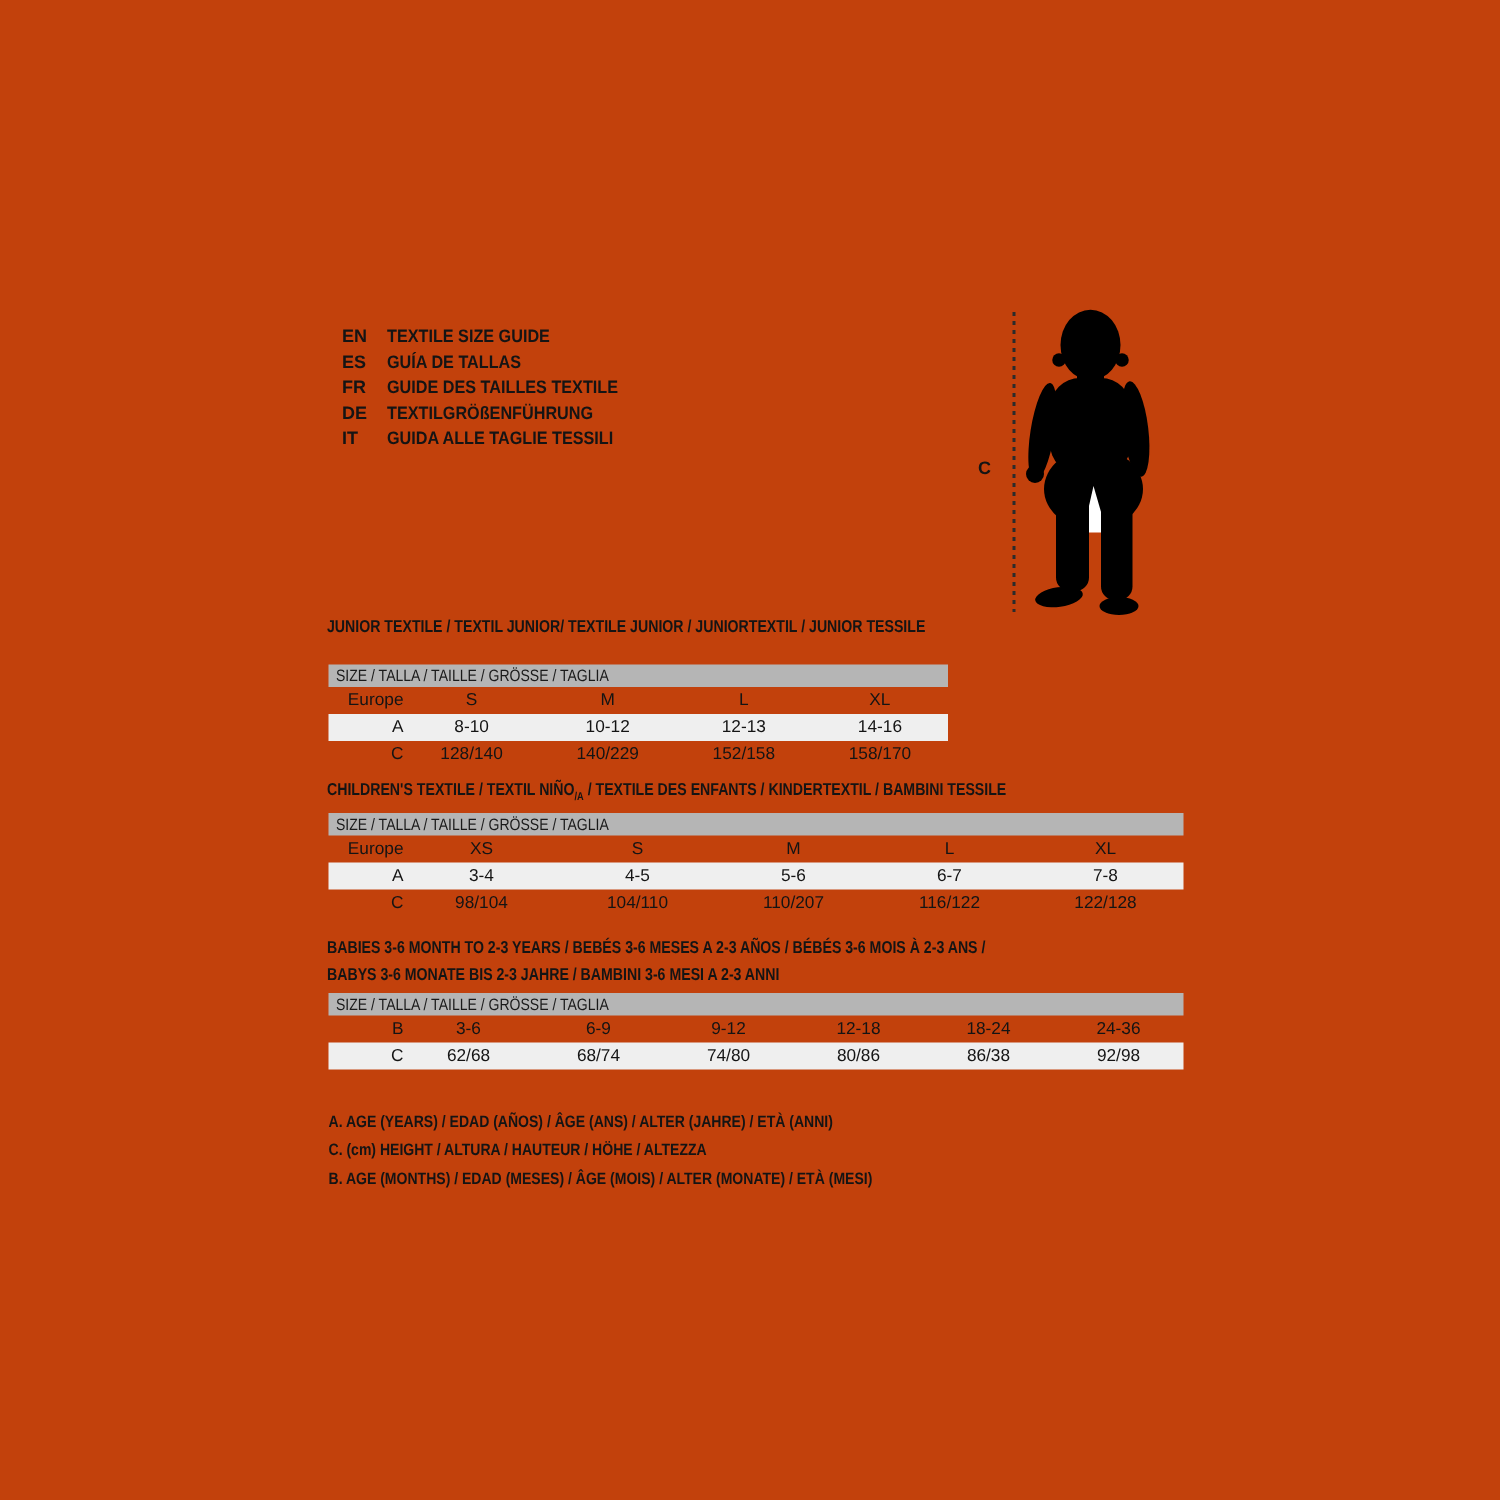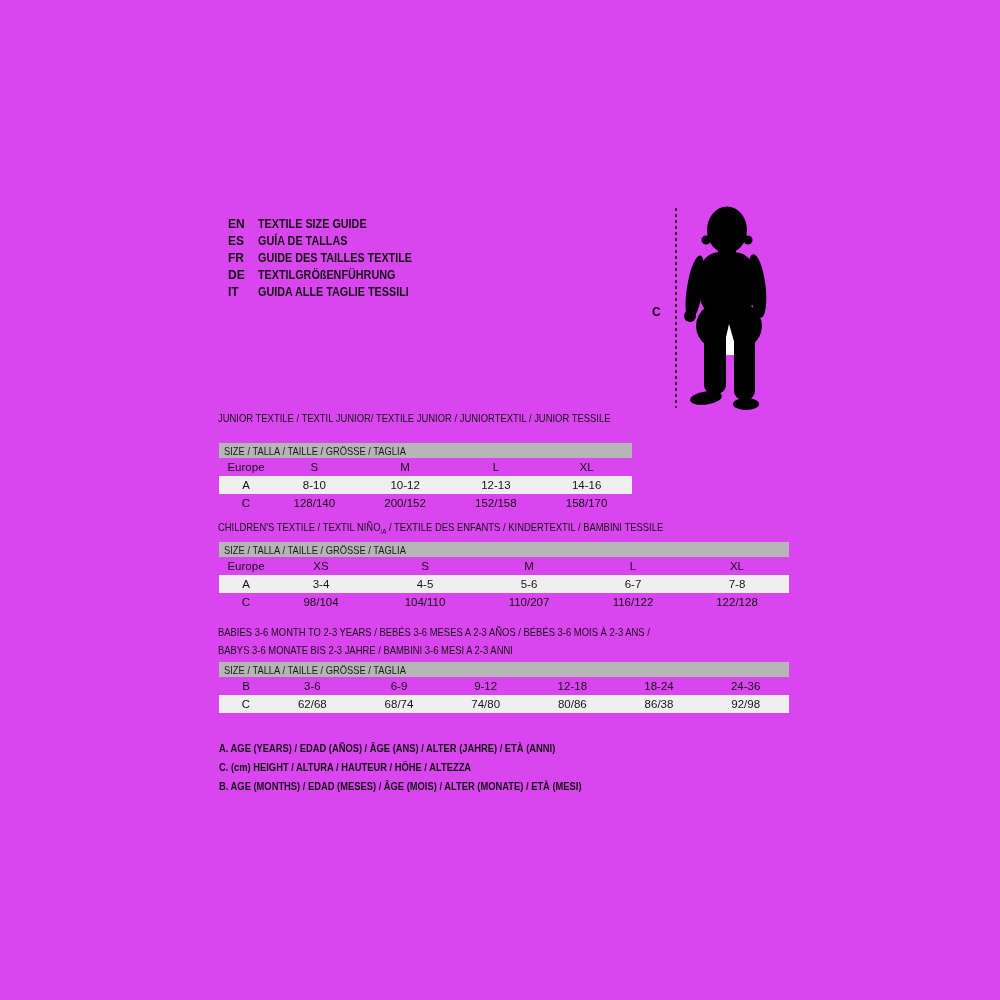--- a/index.html
+++ b/index.html
@@ -1,47 +1,47 @@
 <!DOCTYPE html>
 <html><head>
 <meta charset="utf-8">
 <style>
   html,body{margin:0;padding:0;background:#fff;}
   #canvas{
-    position:relative;width:1000px;height:1000px;background:#d946ef;
+    position:relative;width:1000px;height:1000px;background:#c2410c;
     font-family:"Liberation Sans",sans-serif;color:#141414;overflow:hidden;margin:0 auto;
   }
   .abs{position:absolute;}
   .cond{display:inline-block;transform:scaleX(.82);transform-origin:0 50%;white-space:nowrap;}
   .cond9{display:inline-block;transform:scaleX(.9);transform-origin:0 50%;white-space:nowrap;}
   .cond85{display:inline-block;transform:scaleX(.85);transform-origin:0 50%;white-space:nowrap;}
 
   
   .lang{left:228px;top:215px;font-size:12px;font-weight:700;}
   .lang-row{height:17.2px;display:flex;align-items:center;}
   .lang-code{display:inline-block;width:30px;flex:0 0 30px;}
 
   
   .marker-line{left:675px;top:208px;width:2px;height:200px;
     background:repeating-linear-gradient(#2b2b2b 0 3px,transparent 3px 6px);}
   .marker-label{left:652px;top:305px;font-size:12px;font-weight:700;}
   .figure-svg{left:682px;top:198px;}
 
   
-  .ttl{font-size:11.5px;font-weight:400;color:#141414;}
+  .ttl{font-size:11.5px;font-weight:700;color:#141414;}
   .table{position:absolute;font-size:11.5px;color:#141414;}
   .bar{height:15px;background:#b5b5b5;display:flex;align-items:center;
        padding-left:5px;font-size:11px;color:#1a1a1a;box-sizing:border-box;}
   .trow{display:grid;height:18px;align-items:center;}
   .t1{width:413px;} .t2,.t3{width:570px;}
   .t1 .trow{grid-template-columns:50px repeat(4,1fr);}
   .t2 .trow{grid-template-columns:50px repeat(5,1fr);}
   .t3 .trow{grid-template-columns:50px repeat(6,1fr);}
   .cell{text-align:center;}
-  .lbl{text-align:center;padding-left:4px;}
+  .lbl{text-align:right;padding-left:4px;}
   .shade{background:#efefef;}
 
   
   .legend{left:219px;top:735px;font-size:11px;font-weight:700;}
   .legend-line{height:19px;display:flex;align-items:flex-end;}
 
   sub.small{font-size:7.5px;}
 </style>
 </head>
 <body>
@@ -122,21 +122,21 @@
     <div class="trow shade">
       <div class="cell lbl">A</div>
       <div class="cell">8-10</div>
       <div class="cell">10-12</div>
       <div class="cell">12-13</div>
       <div class="cell">14-16</div>
     </div>
     <div class="trow">
       <div class="cell lbl">C</div>
       <div class="cell">128/140</div>
-      <div class="cell">200/152</div>
+      <div class="cell">140/229</div>
       <div class="cell">152/158</div>
       <div class="cell">158/170</div>
     </div>
   </div>
 
   <div class="abs ttl" style="left:218px;top:521px;">
     <span class="cond"><span>CHILDREN'S TEXTILE / TEXTIL NIÑO</span><sub class="small">/A</sub><span> / TEXTILE DES ENFANTS / KINDERTEXTIL / BAMBINI TESSILE</span></span>
   </div>
   <div class="table t2" style="left:219px;top:542px;">
     <div class="bar">

